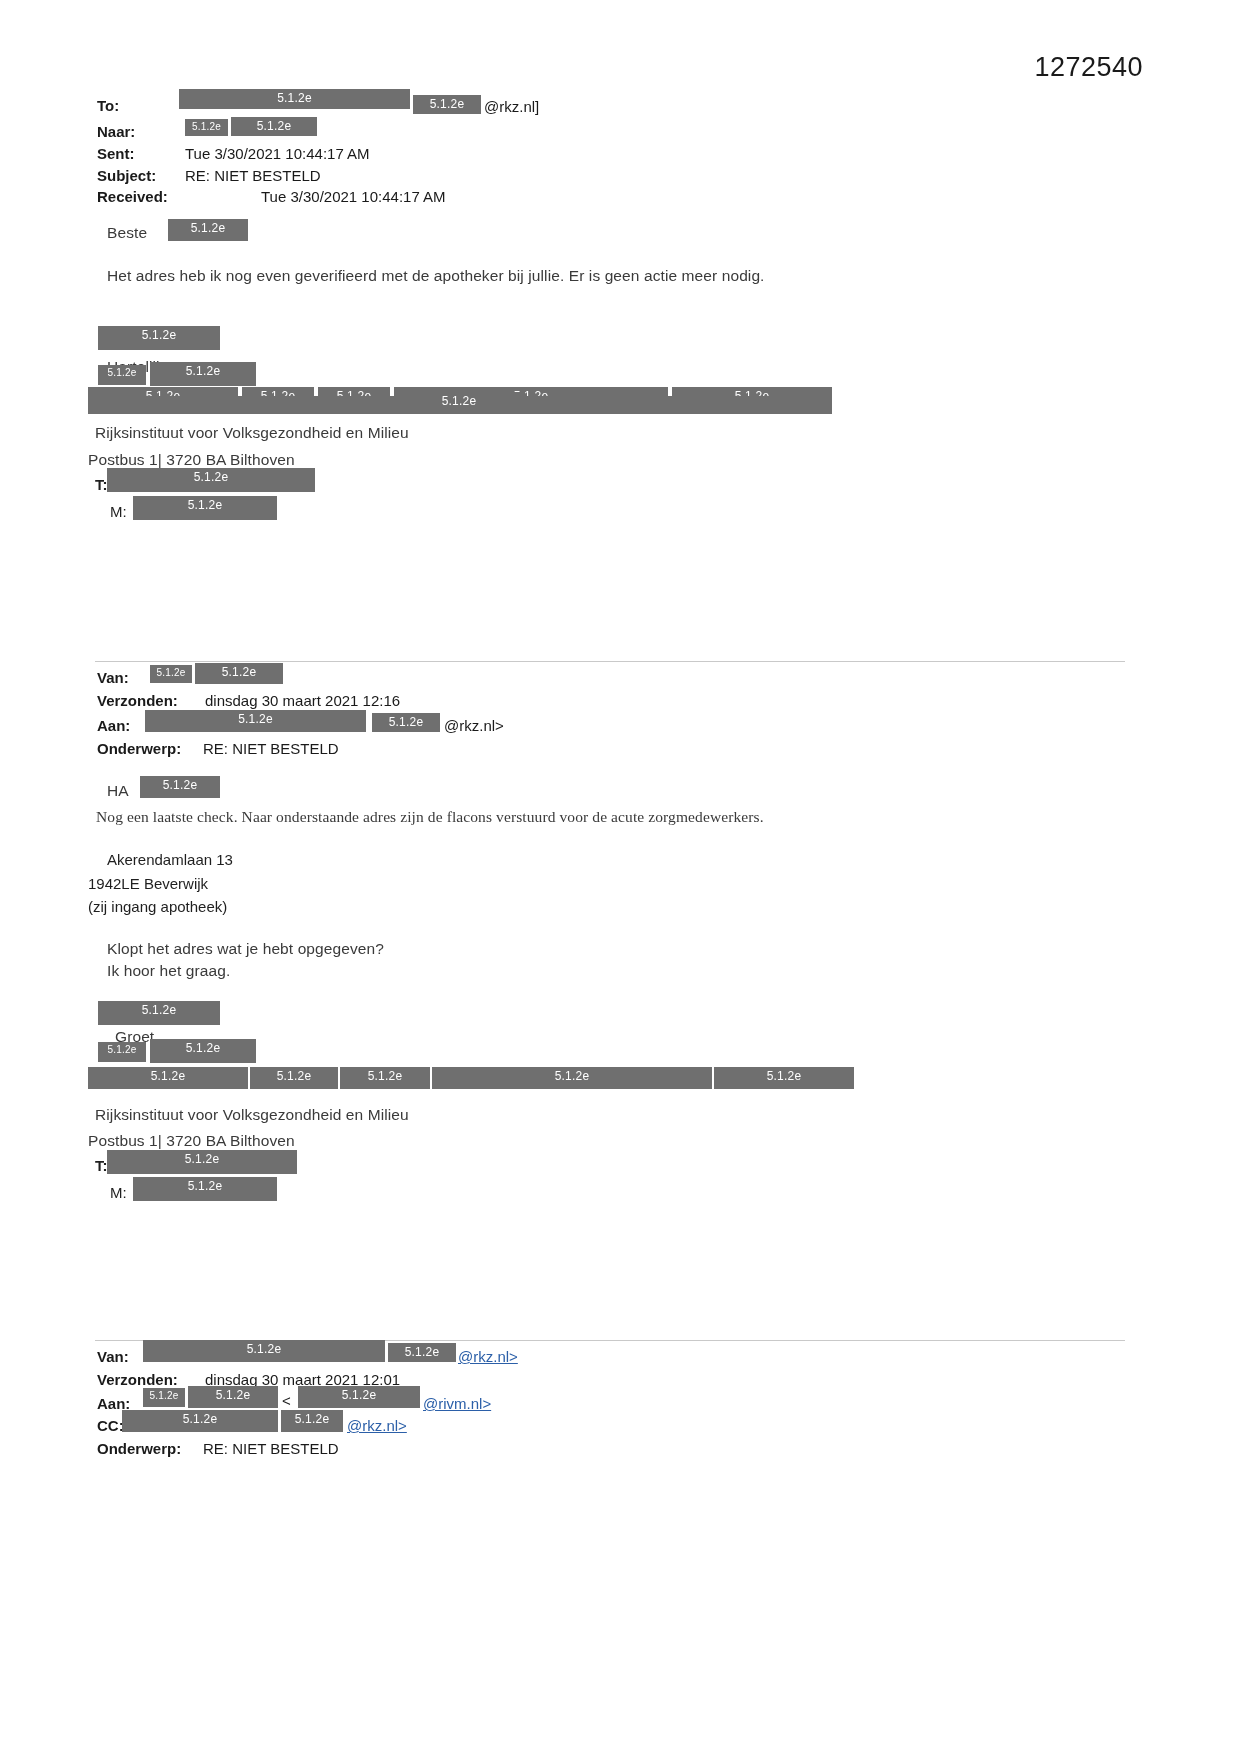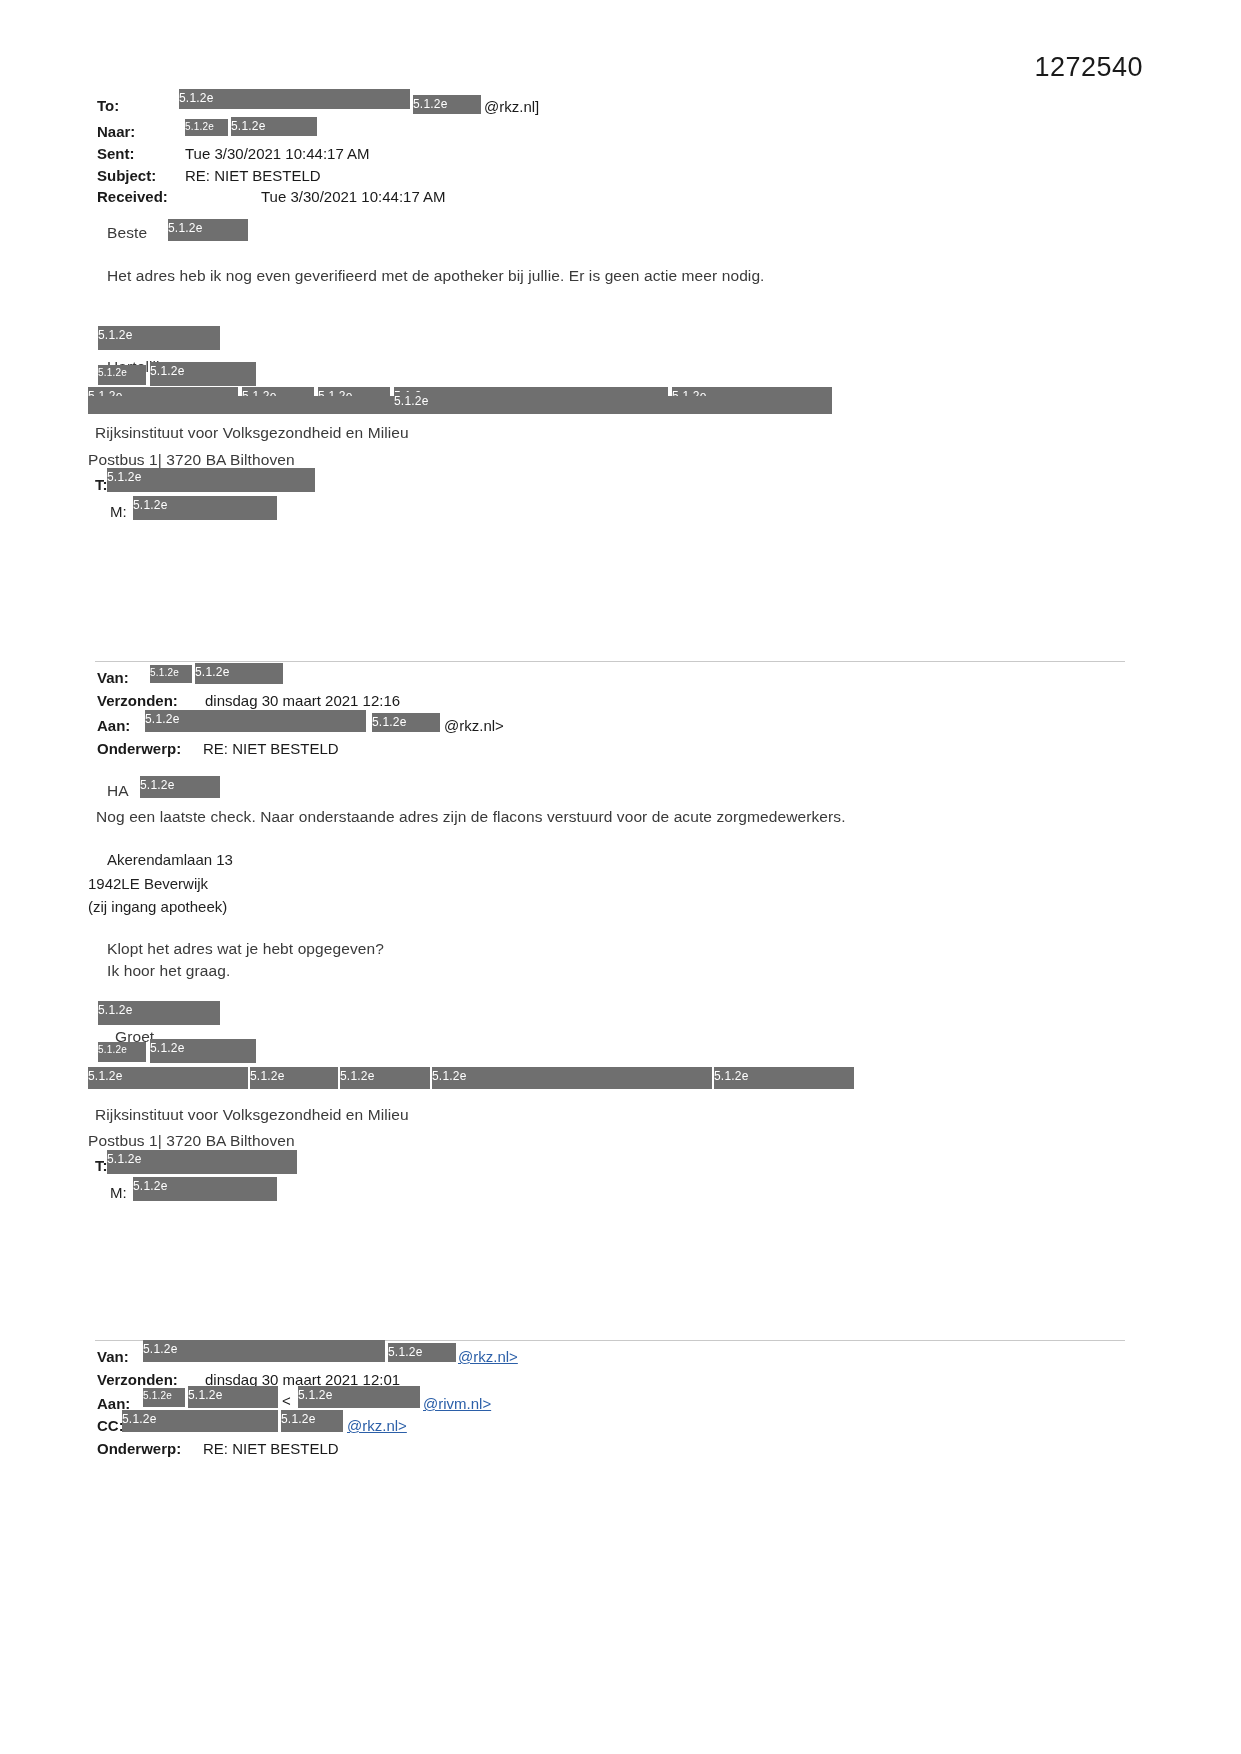--- a/index.html
+++ b/index.html
@@ -30,21 +30,21 @@
     color: #1a1a1a;
     font-family: "Liberation Sans", sans-serif;
   }
   
   .redact {
     display: inline-block;
     background: #6f6f6f;
     color: #ffffff;
     font-size: 12px;
     font-family: "Liberation Sans", sans-serif;
-    text-align: left;
+    text-align: center;
     vertical-align: middle;
     line-height: 1.6;
     letter-spacing: 0.2px;
     overflow: hidden;
     white-space: nowrap;
   }
   .redact.small { font-size: 10px; }
   .abs { position: absolute; }
 
   
@@ -151,21 +151,21 @@
   <div class="abs redact" style="left:145px; top:710px; width:221px; height:22px;">5.1.2e</div>
   <div class="abs redact" style="left:372px; top:713px; width:68px; height:19px;">5.1.2e</div>
   <div class="abs hdr-val" style="left:444px; top:717px;">@rkz.nl&gt;</div>
 
   <div class="abs hdr-label" style="left:97px; top:740px;">Onderwerp:</div>
   <div class="abs hdr-val" style="left:203px; top:740px;">RE: NIET BESTELD</div>
 
   <div class="abs body-text" style="left:107px; top:782px;">HA</div>
   <div class="abs redact" style="left:140px; top:776px; width:80px; height:22px;">5.1.2e</div>
 
-  <div class="abs body-text" style="left:96px; top:808px; width:1000px;">Nog een laatste check. Naar onderstaande adres zijn de flacons verstuurd voor de acute zorgmedewerkers.</div>
+  <div class="abs body-text" style="left:96px; top:808px; width:1000px;font-family:Liberation Serif, serif;">Nog een laatste check. Naar onderstaande adres zijn de flacons verstuurd voor de acute zorgmedewerkers.</div>
 
   <div class="abs body-text-dark" style="left:107px; top:851px;">Akerendamlaan 13</div>
   <div class="abs body-text-dark" style="left:88px; top:875px;">1942LE Beverwijk</div>
   <div class="abs body-text-dark" style="left:88px; top:898px;text-align:right;">(zij ingang apotheek)</div>
 
   <div class="abs body-text" style="left:107px; top:940px;">Klopt het adres wat je hebt opgegeven?</div>
   <div class="abs body-text" style="left:107px; top:962px;">Ik hoor het graag.</div>
   <div class="abs body-text" style="left:115px; top:983px;margin-top:45px;">Groet,</div>
 
   <div class="abs redact" style="left:98px; top:1001px; width:122px; height:24px;">5.1.2e</div>

